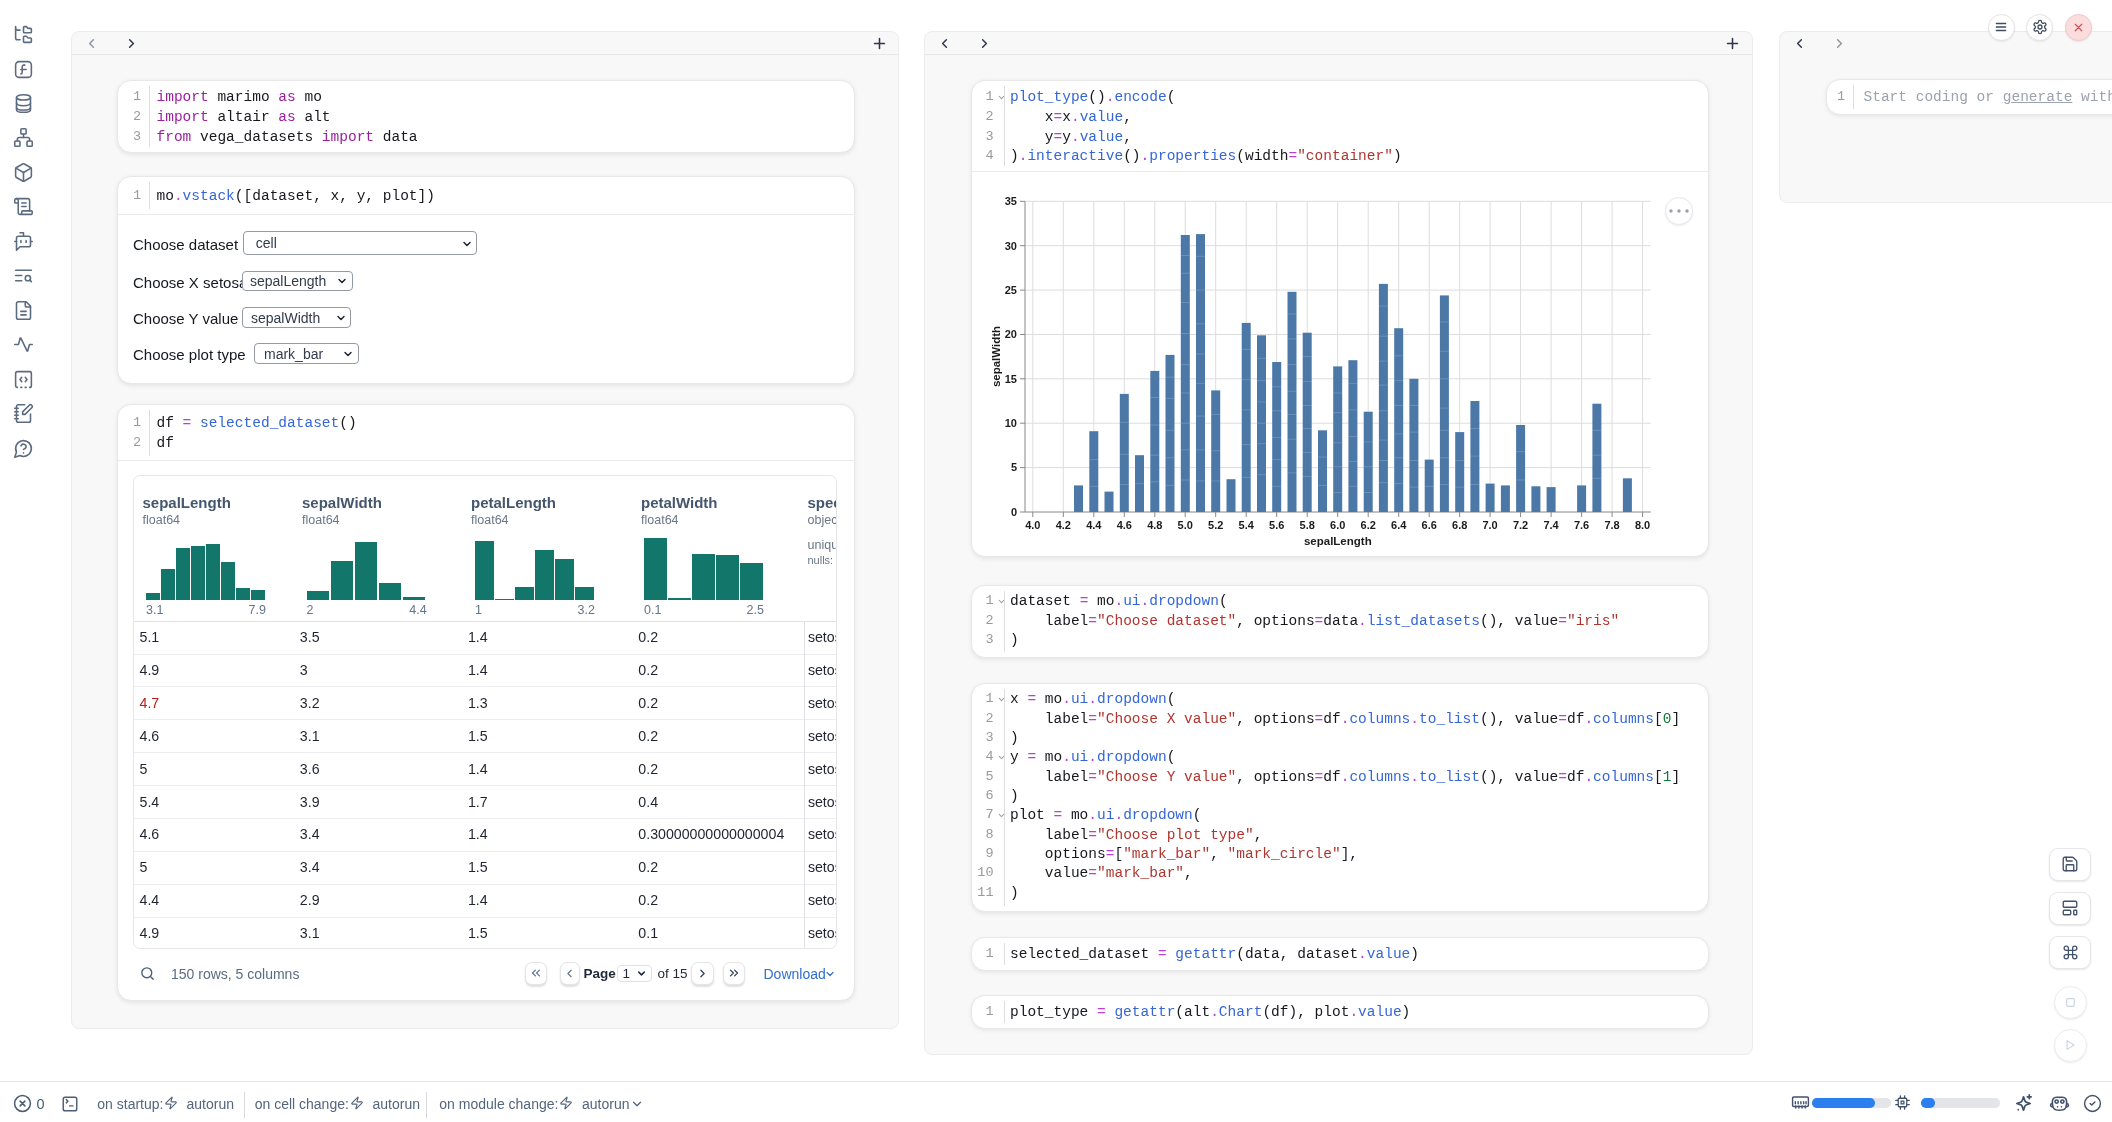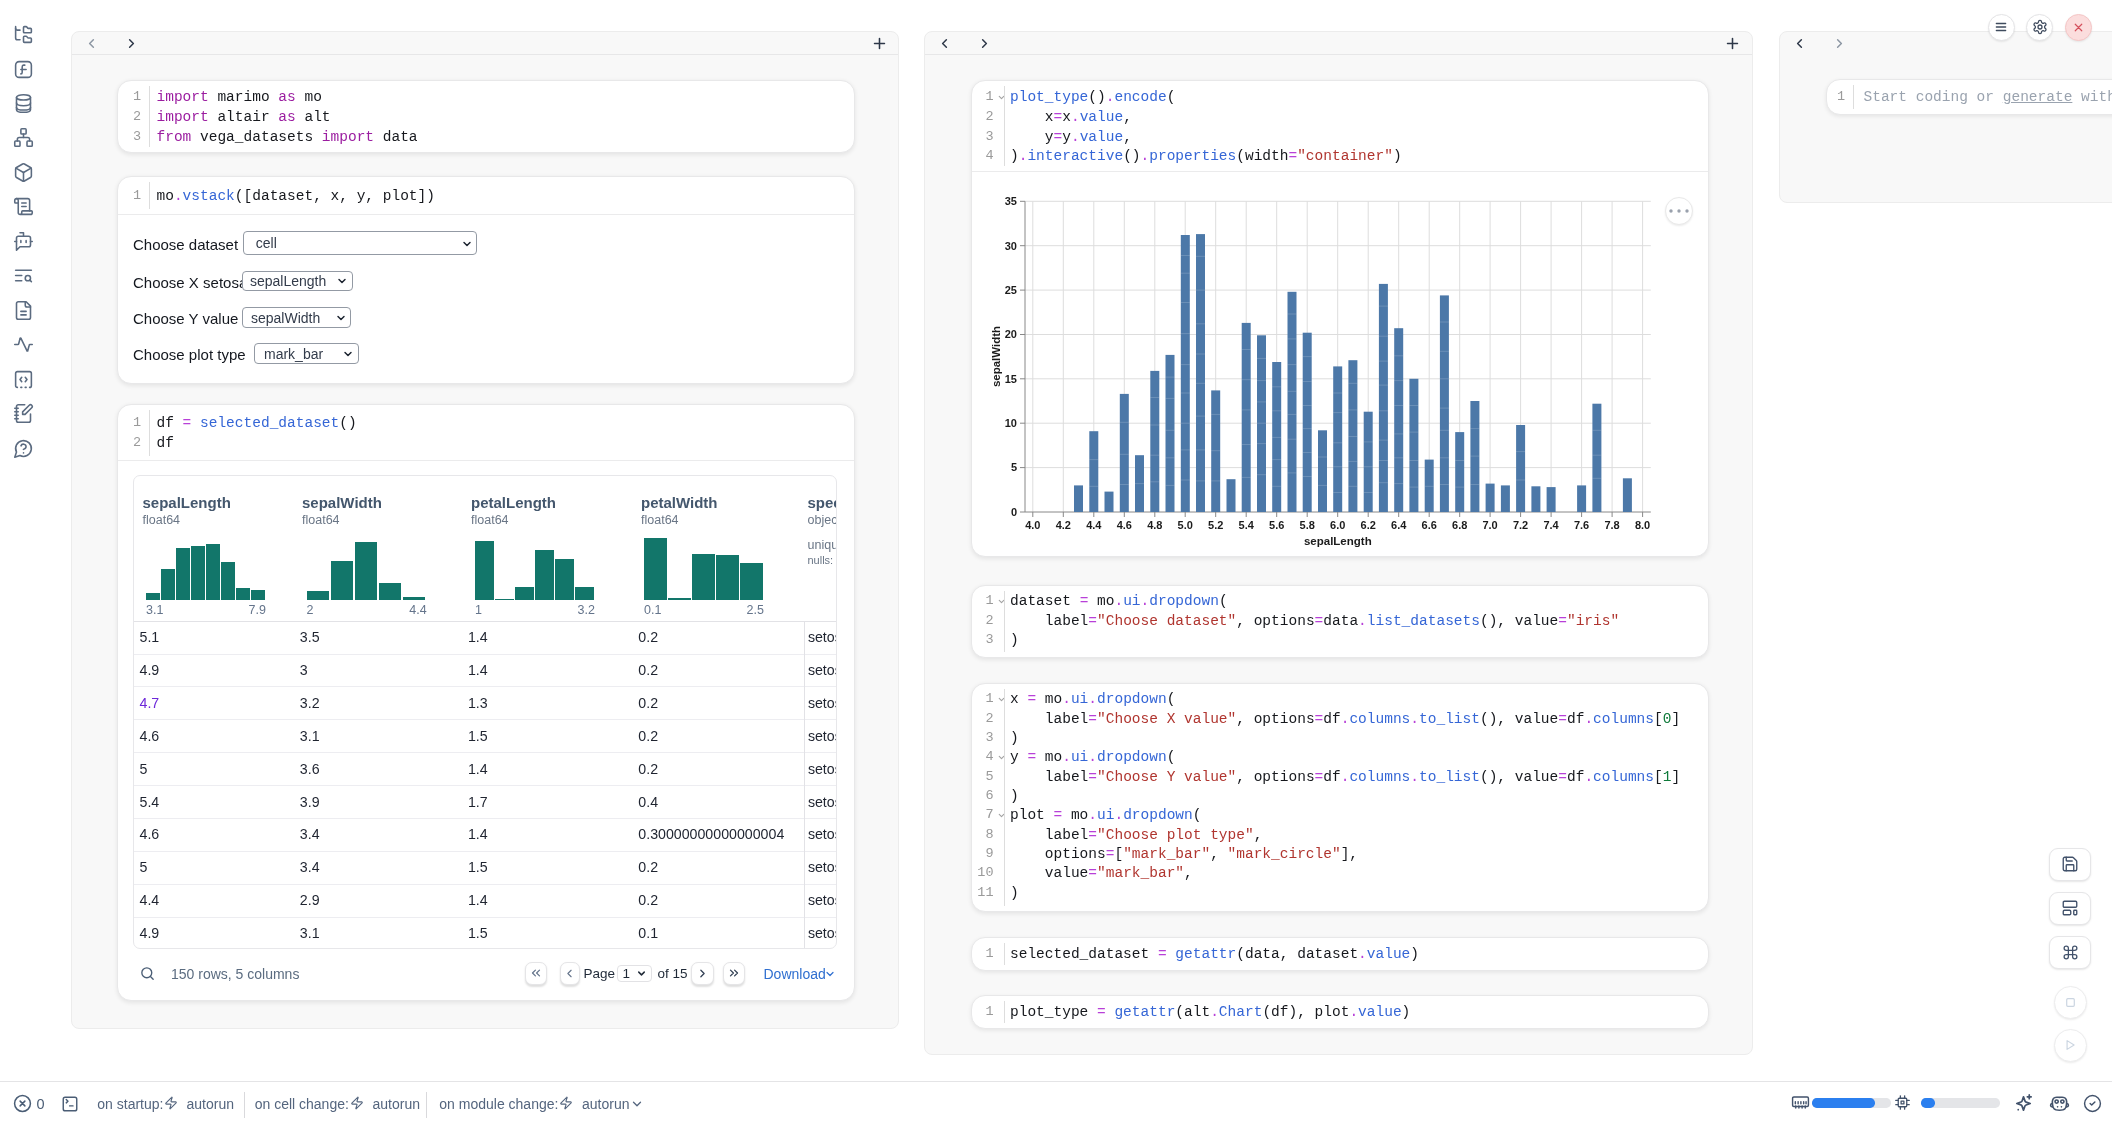--- a/index.html
+++ b/index.html
@@ -322,21 +322,21 @@
 <div style="position:absolute;left:333.9px;top:153.1400000000001px;font-family:'Liberation Sans',sans-serif;font-size:14.2px;color:#1f2430;font-weight:400;white-space:pre;">1.4</div>
 <div style="position:absolute;left:504.29999999999995px;top:153.1400000000001px;font-family:'Liberation Sans',sans-serif;font-size:14.2px;color:#1f2430;font-weight:400;white-space:pre;">0.2</div>
 <div style="position:absolute;left:673.9px;top:153.1400000000001px;font-family:'Liberation Sans',sans-serif;font-size:14.2px;color:#1f2430;font-weight:400;white-space:pre;">setosa</div>
 <div style="position:absolute;left:0px;top:177.58000000000004px;width:704px;height:1px;background:#ededf1;"></div>
 <div style="position:absolute;left:5.5px;top:186.0200000000001px;font-family:'Liberation Sans',sans-serif;font-size:14.2px;color:#1f2430;font-weight:400;white-space:pre;">4.9</div>
 <div style="position:absolute;left:165.8px;top:186.0200000000001px;font-family:'Liberation Sans',sans-serif;font-size:14.2px;color:#1f2430;font-weight:400;white-space:pre;">3</div>
 <div style="position:absolute;left:333.9px;top:186.0200000000001px;font-family:'Liberation Sans',sans-serif;font-size:14.2px;color:#1f2430;font-weight:400;white-space:pre;">1.4</div>
 <div style="position:absolute;left:504.29999999999995px;top:186.0200000000001px;font-family:'Liberation Sans',sans-serif;font-size:14.2px;color:#1f2430;font-weight:400;white-space:pre;">0.2</div>
 <div style="position:absolute;left:673.9px;top:186.0200000000001px;font-family:'Liberation Sans',sans-serif;font-size:14.2px;color:#1f2430;font-weight:400;white-space:pre;">setosa</div>
 <div style="position:absolute;left:0px;top:210.46000000000004px;width:704px;height:1px;background:#ededf1;"></div>
-<div style="position:absolute;left:5.5px;top:218.9000000000001px;font-family:'Liberation Sans',sans-serif;font-size:14.2px;color:#6d28d9;font-weight:400;white-space:pre;">4.7</div>
+<div style="position:absolute;left:5.5px;top:218.9000000000001px;font-family:'Liberation Sans',sans-serif;font-size:14.2px;color:#b91c1c;font-weight:400;white-space:pre;">4.7</div>
 <div style="position:absolute;left:165.8px;top:218.9000000000001px;font-family:'Liberation Sans',sans-serif;font-size:14.2px;color:#1f2430;font-weight:400;white-space:pre;">3.2</div>
 <div style="position:absolute;left:333.9px;top:218.9000000000001px;font-family:'Liberation Sans',sans-serif;font-size:14.2px;color:#1f2430;font-weight:400;white-space:pre;">1.3</div>
 <div style="position:absolute;left:504.29999999999995px;top:218.9000000000001px;font-family:'Liberation Sans',sans-serif;font-size:14.2px;color:#1f2430;font-weight:400;white-space:pre;">0.2</div>
 <div style="position:absolute;left:673.9px;top:218.9000000000001px;font-family:'Liberation Sans',sans-serif;font-size:14.2px;color:#1f2430;font-weight:400;white-space:pre;">setosa</div>
 <div style="position:absolute;left:0px;top:243.34000000000003px;width:704px;height:1px;background:#ededf1;"></div>
 <div style="position:absolute;left:5.5px;top:251.7800000000001px;font-family:'Liberation Sans',sans-serif;font-size:14.2px;color:#1f2430;font-weight:400;white-space:pre;">4.6</div>
 <div style="position:absolute;left:165.8px;top:251.7800000000001px;font-family:'Liberation Sans',sans-serif;font-size:14.2px;color:#1f2430;font-weight:400;white-space:pre;">3.1</div>
 <div style="position:absolute;left:333.9px;top:251.7800000000001px;font-family:'Liberation Sans',sans-serif;font-size:14.2px;color:#1f2430;font-weight:400;white-space:pre;">1.5</div>
 <div style="position:absolute;left:504.29999999999995px;top:251.7800000000001px;font-family:'Liberation Sans',sans-serif;font-size:14.2px;color:#1f2430;font-weight:400;white-space:pre;">0.2</div>
 <div style="position:absolute;left:673.9px;top:251.7800000000001px;font-family:'Liberation Sans',sans-serif;font-size:14.2px;color:#1f2430;font-weight:400;white-space:pre;">setosa</div>
@@ -385,21 +385,21 @@
 <div style="position:absolute;left:171px;top:965.5px;font-family:'Liberation Sans',sans-serif;font-size:14px;color:#5b6c80;font-weight:400;white-space:pre;">150 rows, 5 columns</div>
 <div style="position:absolute;left:524.5px;top:961.6px;width:22.4px;height:23px;background:#fff;border:1px solid #e5e5e7;border-radius:7px;box-shadow:0 1.5px 2px rgba(0,0,0,0.13);"></div>
 <svg style="position:absolute;left:528.7px;top:966.1px;" width="14" height="14" viewBox="0 0 24 24" fill="none" stroke="#64748b" stroke-width="2.1" stroke-linecap="round" stroke-linejoin="round">
     <path d="m11 17-5-5 5-5"></path>
     <path d="m18 17-5-5 5-5"></path>
   </svg>
 <div style="position:absolute;left:559.5px;top:961.6px;width:20.5px;height:23px;background:#fff;border:1px solid #e5e5e7;border-radius:7px;box-shadow:0 1.5px 2px rgba(0,0,0,0.13);"></div>
 <svg style="position:absolute;left:563.2px;top:966.6px;" width="13" height="13" viewBox="0 0 24 24" fill="none" stroke="#64748b" stroke-width="2.1" stroke-linecap="round" stroke-linejoin="round">
     <path d="M15 18l-6-6 6-6"></path>
   </svg>
-<div style="position:absolute;left:583.5px;top:966px;font-family:'Liberation Sans',sans-serif;font-size:13.5px;color:#1f2937;font-weight:400;white-space:pre;">Page</div>
+<div style="position:absolute;left:583.5px;top:966px;font-family:'Liberation Sans',sans-serif;font-size:13.5px;color:#1f2937;font-weight:700;white-space:pre;">Page</div>
 <div style="position:absolute;left:616.8px;top:965.3px;width:34.8px;height:16.4px;background:#fff;border:1px solid #e2e2e5;border-radius:4px;"></div>
 <div style="position:absolute;left:622.6px;top:966px;font-family:'Liberation Sans',sans-serif;font-size:13.5px;color:#1f2937;font-weight:400;white-space:pre;">1</div>
 <svg style="position:absolute;left:636.0px;top:967.9px;" width="11" height="11" viewBox="0 0 24 24" fill="none" stroke="#1f2937" stroke-width="3.2" stroke-linecap="round" stroke-linejoin="round">
     <path d="M6 9l6 6 6-6"></path>
   </svg>
 <div style="position:absolute;left:657.4px;top:966px;font-family:'Liberation Sans',sans-serif;font-size:13.5px;color:#1f2937;font-weight:400;white-space:pre;">of 15</div>
 <div style="position:absolute;left:690.6px;top:961.6px;width:23.2px;height:23px;background:#fff;border:1px solid #e5e5e7;border-radius:7px;box-shadow:0 1.5px 2px rgba(0,0,0,0.13);"></div>
 <svg style="position:absolute;left:695.7px;top:966.6px;" width="13" height="13" viewBox="0 0 24 24" fill="none" stroke="#334155" stroke-width="2.4" stroke-linecap="round" stroke-linejoin="round">
     <path d="M9 18l6-6-6-6"></path>
   </svg>

